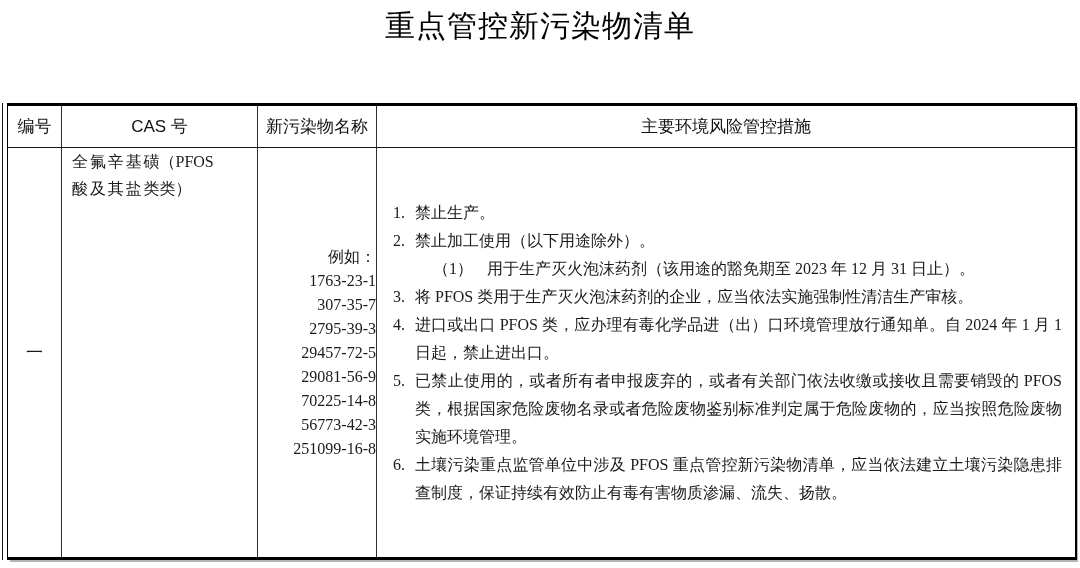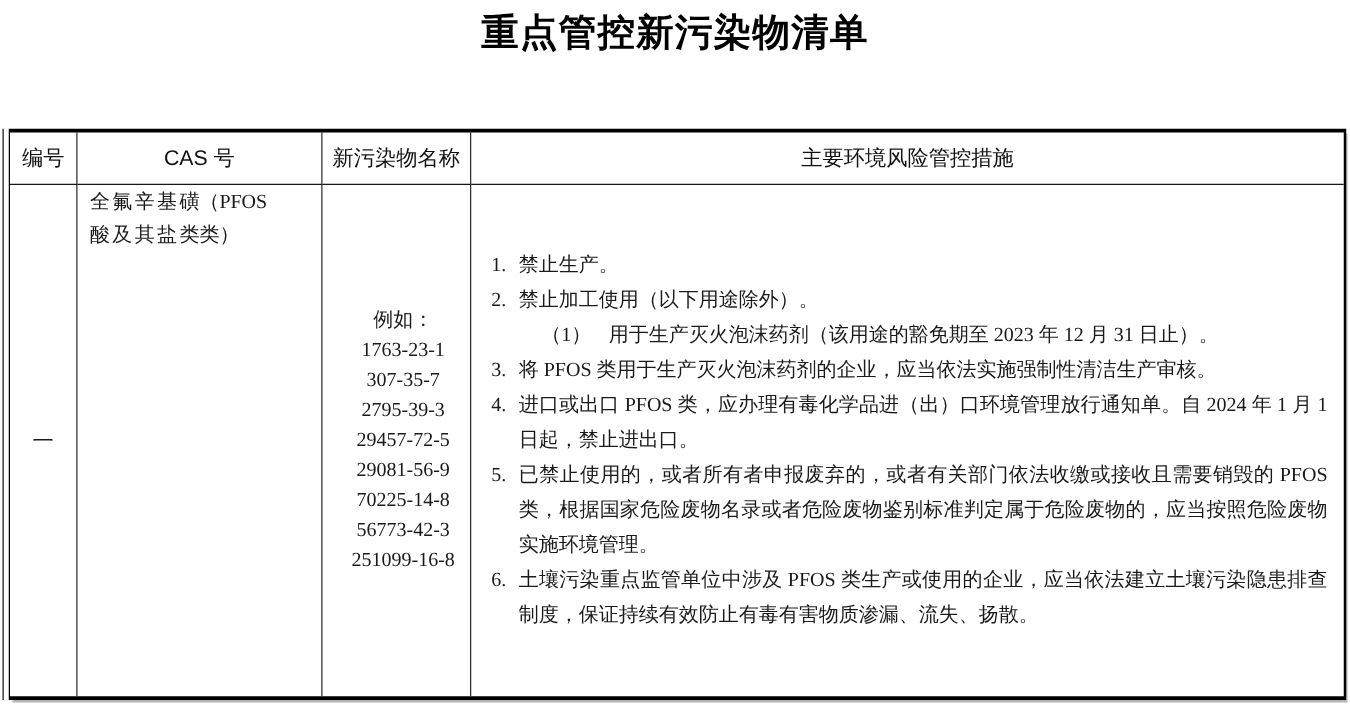--- a/index.html
+++ b/index.html
@@ -3,21 +3,21 @@
 <meta charset="utf-8">
 <style>
   html,body{margin:0;padding:0;}
   body{
     width:1080px;height:568px;position:relative;overflow:hidden;
     background:#ffffff;color:#1a1a1a;
     font-family:"Liberation Serif","DejaVu Serif",serif;
   }
   .title{
     position:absolute;top:6px;left:0;width:100%;
-    text-align:center;font-size:30px;font-weight:bold;
+    text-align:center;font-size:30px;font-weight:normal;
     letter-spacing:1px;color:#000;
   }
   .tbl-wrap{
     position:absolute;top:103px;left:7px;width:1070px;height:457px;
     box-sizing:border-box;background:#fff;
     border:1.5px solid #000;
     border-top-width:3px;border-bottom-width:3px;border-right-width:2.5px;
     box-shadow:2px 3px 0 -1px #b5b5b5;
   }
   
@@ -39,21 +39,21 @@
     font-size:17px;font-weight:500;color:#111;
   }
   .cell-num{align-items:center;justify-content:center;font-size:17px;}
   .cell-name{
     justify-content:center;
     padding:0 10px;font-size:16px;line-height:27px;
   }
   .name-line{width:100%;}
   .name-line.just{text-align:justify;text-align-last:justify;}
   .cell-cas{
-    flex-direction:column;justify-content:center;align-items:center;
+    flex-direction:column;justify-content:center;align-items:flex-end;
     padding-left:11px;font-size:16px;line-height:24px;
   }
   .cell-measures{
     flex-direction:column;justify-content:center;
     padding:0 13px 0 16px;font-size:16px;line-height:28px;
   }
   .m-item{display:flex;width:100%;}
   .m-num{flex:0 0 22px;}
   .m-text{flex:1;text-align:justify;}
   .m-item.sub{margin-left:40px;width:auto;align-self:flex-start;}
@@ -114,18 +114,18 @@
       <div class="m-item">
         <span class="m-num">4.</span>
         <span class="m-text">进口或出口 PFOS 类，应办理有毒化学品进（出）口环境管理放行通知单。自 2024 年 1 月 1 日起，禁止进出口。</span>
       </div>
       <div class="m-item">
         <span class="m-num">5.</span>
         <span class="m-text">已禁止使用的，或者所有者申报废弃的，或者有关部门依法收缴或接收且需要销毁的 PFOS 类，根据国家危险废物名录或者危险废物鉴别标准判定属于危险废物的，应当按照危险废物实施环境管理。</span>
       </div>
       <div class="m-item">
         <span class="m-num">6.</span>
-        <span class="m-text">土壤污染重点监管单位中涉及 PFOS 类生产或使用的企业，应当依法建立土壤污染隐患排查制度，保证持续有效防止有毒有害物质渗漏、流失、扬散。</span>
+        <span class="m-text">土壤污染重点监管单位中涉及 PFOS 重点管控新污染物清单，应当依法建立土壤污染隐患排查制度，保证持续有效防止有毒有害物质渗漏、流失、扬散。</span>
       </div>
     </div>
 
   </div>
 </div>
 
 </body></html>

